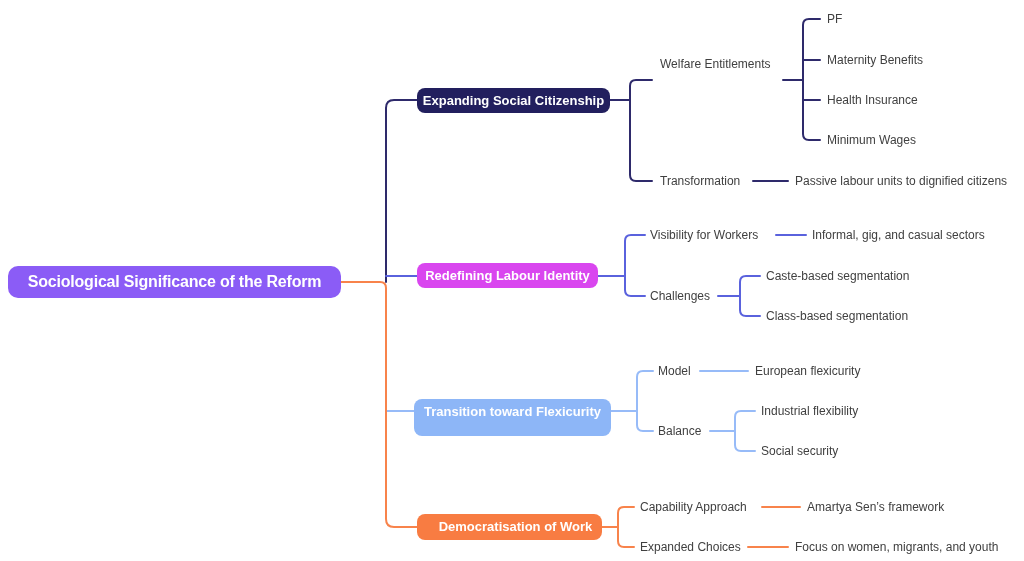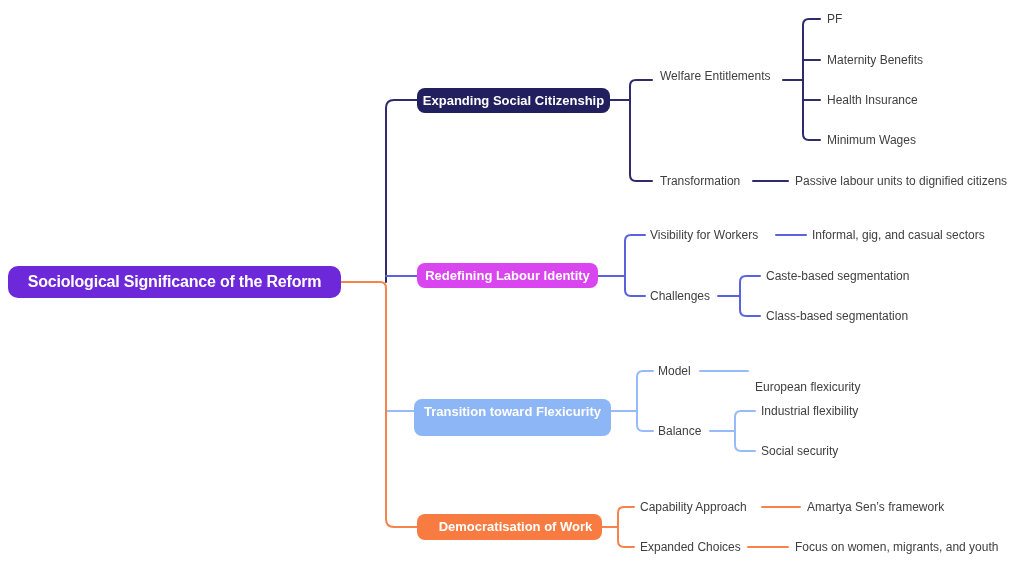--- a/index.html
+++ b/index.html
@@ -39,21 +39,21 @@
     border-radius: 8px;
     font-size: 13px;
   }
   .node-root {
     left: 8px; top: 266px;
     width: 333px; height: 32px;
     line-height: 32px;
     font-size: 16px;
     letter-spacing: -0.2px;
     border-radius: 10px;
-    background: #6d28d9;
+    background: #8b5cf6;
   }
   .node-b1 { left: 417px; top: 88px;  width: 193px; height: 25px; line-height: 25px; background: #221f5e; }
   .node-b2 { left: 417px; top: 263px; width: 181px; height: 25px; line-height: 25px; background: #d946ef; }
   .node-b3 { left: 414px; top: 399px; width: 197px; height: 37px; line-height: 25px; background: #8db6f7; }
   .node-b4 { left: 417px; top: 514px; width: 173px; height: 26px; line-height: 26px; background: #f87c42; padding-left: 12px; }
 
   .lbl {
     position: absolute;
     font-size: 12px;
     line-height: 16px;
@@ -102,36 +102,36 @@
       <path d="M748,547 L788,547"></path>
     </g>
   </svg>
 
   <div class="node node-root">Sociological Significance of the Reform</div>
   <div class="node node-b1">Expanding Social Citizenship</div>
   <div class="node node-b2">Redefining Labour Identity</div>
   <div class="node node-b3">Transition toward Flexicurity</div>
   <div class="node node-b4">Democratisation of Work</div>
 
-  <span class="lbl" style="left:660px;top:68px">Welfare Entitlements</span>
+  <span class="lbl" style="left:660px;top:56px">Welfare Entitlements</span>
   <span class="lbl" style="left:827px;top:11px">PF</span>
   <span class="lbl" style="left:827px;top:52px">Maternity Benefits</span>
   <span class="lbl" style="left:827px;top:92px">Health Insurance</span>
   <span class="lbl" style="left:827px;top:132px">Minimum Wages</span>
   <span class="lbl" style="left:660px;top:173px">Transformation</span>
   <span class="lbl" style="left:795px;top:173px">Passive labour units to dignified citizens</span>
 
   <span class="lbl" style="left:650px;top:227px">Visibility for Workers</span>
   <span class="lbl" style="left:812px;top:227px">Informal, gig, and casual sectors</span>
   <span class="lbl" style="left:650px;top:288px">Challenges</span>
   <span class="lbl" style="left:766px;top:268px">Caste-based segmentation</span>
   <span class="lbl" style="left:766px;top:308px">Class-based segmentation</span>
 
   <span class="lbl" style="left:658px;top:363px">Model</span>
-  <span class="lbl" style="left:755px;top:379px">European flexicurity</span>
+  <span class="lbl" style="left:755px;top:363px">European flexicurity</span>
   <span class="lbl" style="left:658px;top:423px">Balance</span>
   <span class="lbl" style="left:761px;top:403px">Industrial flexibility</span>
   <span class="lbl" style="left:761px;top:443px">Social security</span>
 
   <span class="lbl" style="left:640px;top:499px">Capability Approach</span>
   <span class="lbl" style="left:807px;top:499px">Amartya Sen’s framework</span>
   <span class="lbl" style="left:640px;top:539px">Expanded Choices</span>
   <span class="lbl" style="left:795px;top:539px">Focus on women, migrants, and youth</span>
 
 </div>

